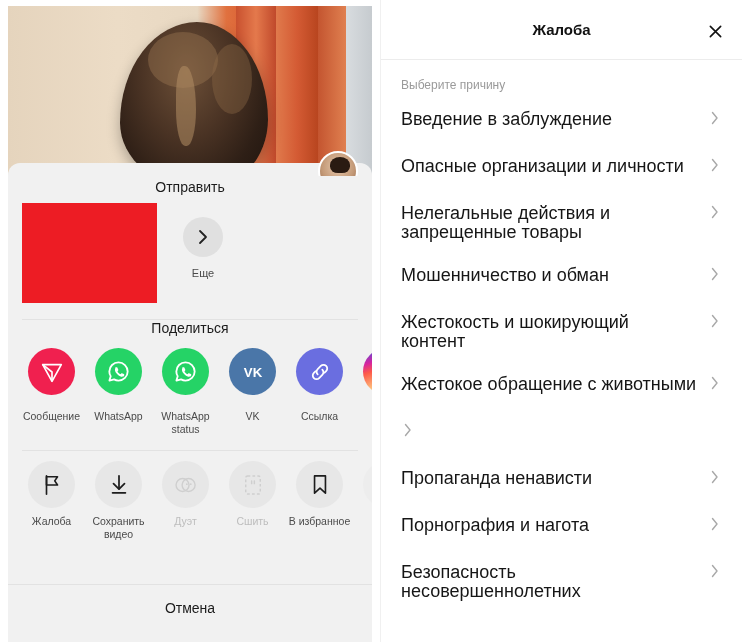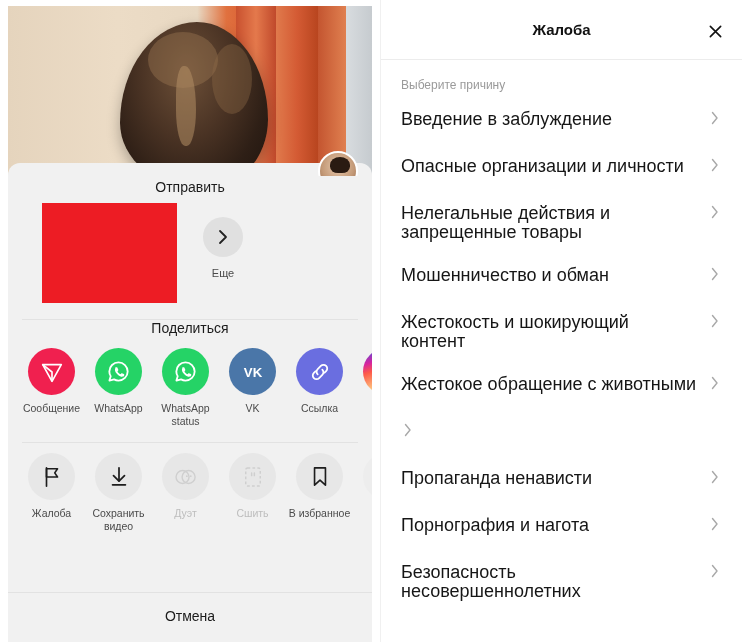--- a/index.html
+++ b/index.html
@@ -69,21 +69,20 @@
   }
   .sheet-title {
     text-align: center;
     font-size: 14px;
     color: #1c1c1c;
     padding-top: 16px;
   }
   #send-row {
     display: flex; align-items: flex-start;
     padding: 8px 14px 0 14px;
-    margin-left: 20px;
   }
   #preview-thumb {
     width: 135px; height: 100px;
     background: #ed1c24;
     flex: 0 0 auto;
   }
   #more-block {
     width: 92px;
     display: flex; flex-direction: column; align-items: center;
     padding-top: 14px;
@@ -104,42 +103,42 @@
     display: flex; padding: 12px 14px 0 10px;
     gap: 0;
   }
   .social-item { width: 67px; flex: 0 0 auto; text-align: center; }
   .social-circle {
     width: 47px; height: 47px; border-radius: 50%;
     margin: 0 auto; position: relative;
     display: flex; align-items: center; justify-content: center;
   }
   .social-label {
-    margin-top: 7px; font-size: 10.5px; color: #4b4b4b;
+    margin-top: 15px; font-size: 10.5px; color: #4b4b4b;
     line-height: 13px;
   }
 
   #action-row {
     display: flex; padding: 10px 10px 0 10px;
   }
   .action-item { width: 67px; flex: 0 0 auto; text-align: center; }
   .action-circle {
     width: 47px; height: 47px; border-radius: 50%;
     background: #e7e7e7;
     margin: 0 auto;
     display: flex; align-items: center; justify-content: center;
   }
   .action-label {
     margin-top: 7px; font-size: 10.5px; color: #4b4b4b;
     line-height: 13px;
   }
   .action-item.dim .action-label { color: #bdbdbd; }
 
   #cancel-bar {
-    position: absolute; left: 0; bottom: 4px; width: 364px; height: 46px;
+    position: absolute; left: 0; bottom: 12px; width: 364px; height: 46px;
     border-top: 1px solid #e2e2e2;
     background: #f1f1f1;
     display: flex; align-items: center; justify-content: center;
   }
   #cancel-label { font-size: 14px; color: #1c1c1c; }
 
   
   #right-panel {
     position: relative;
     width: 362px; height: 642px;

